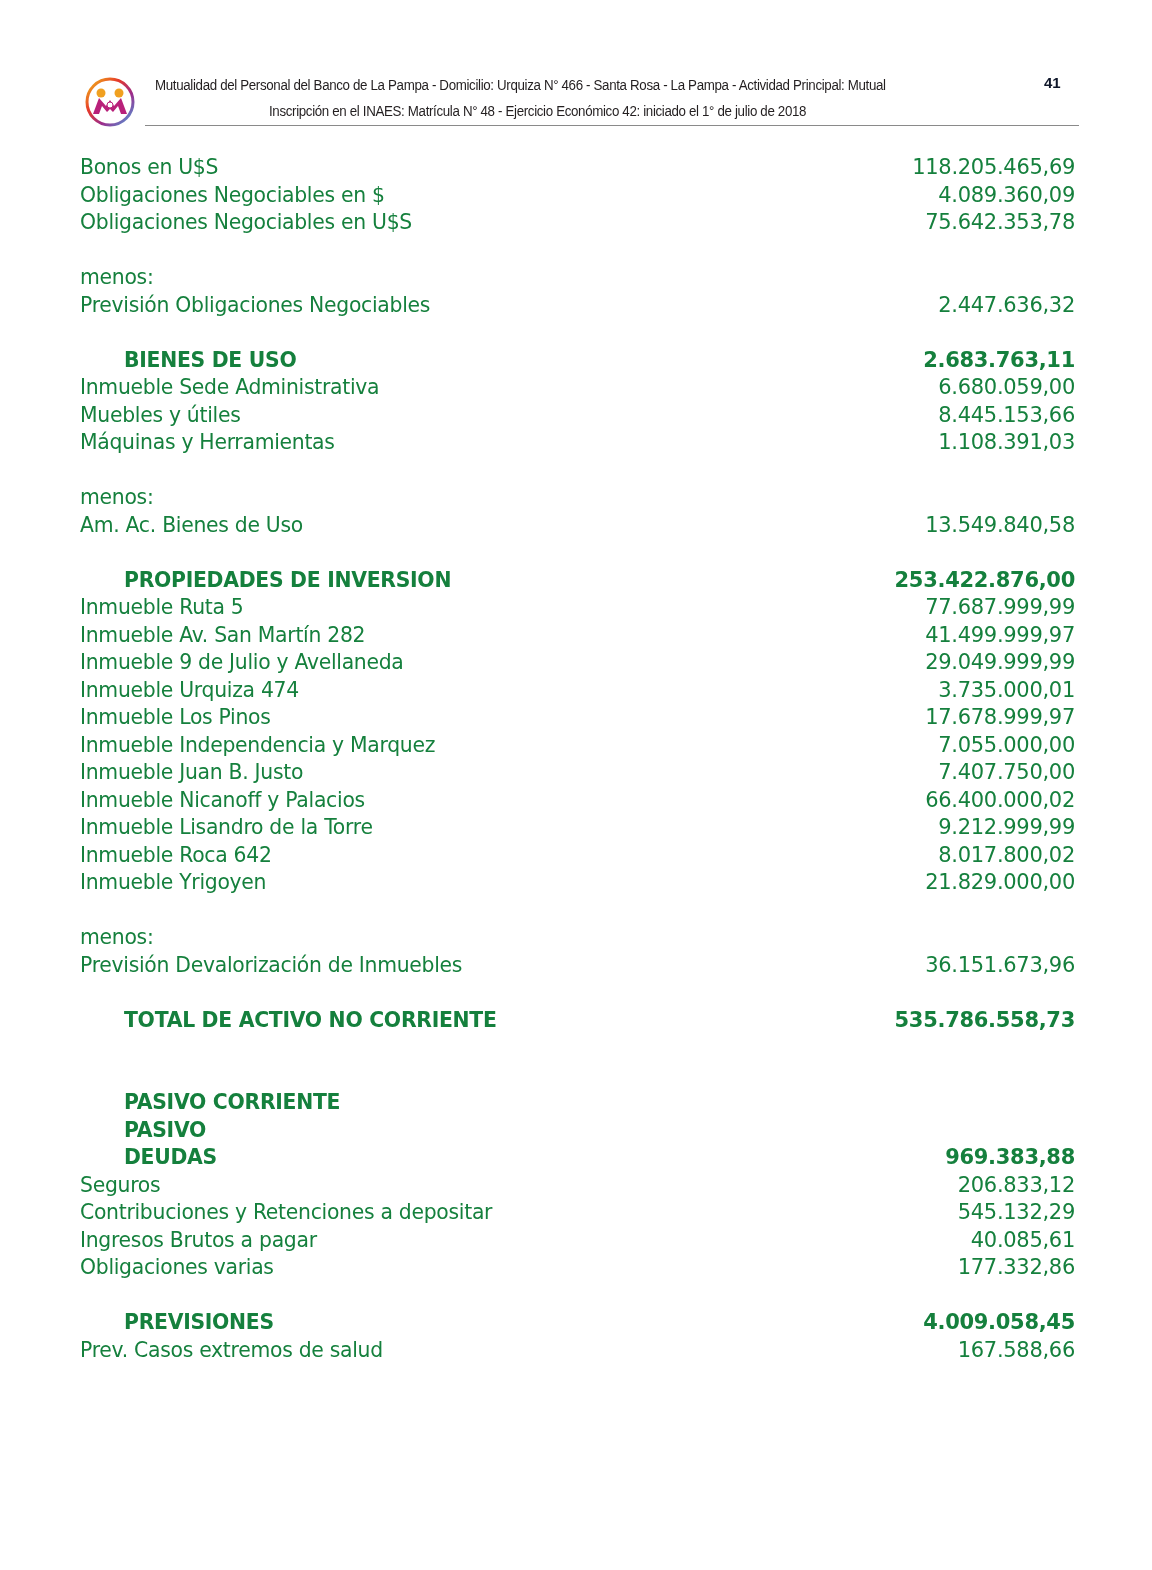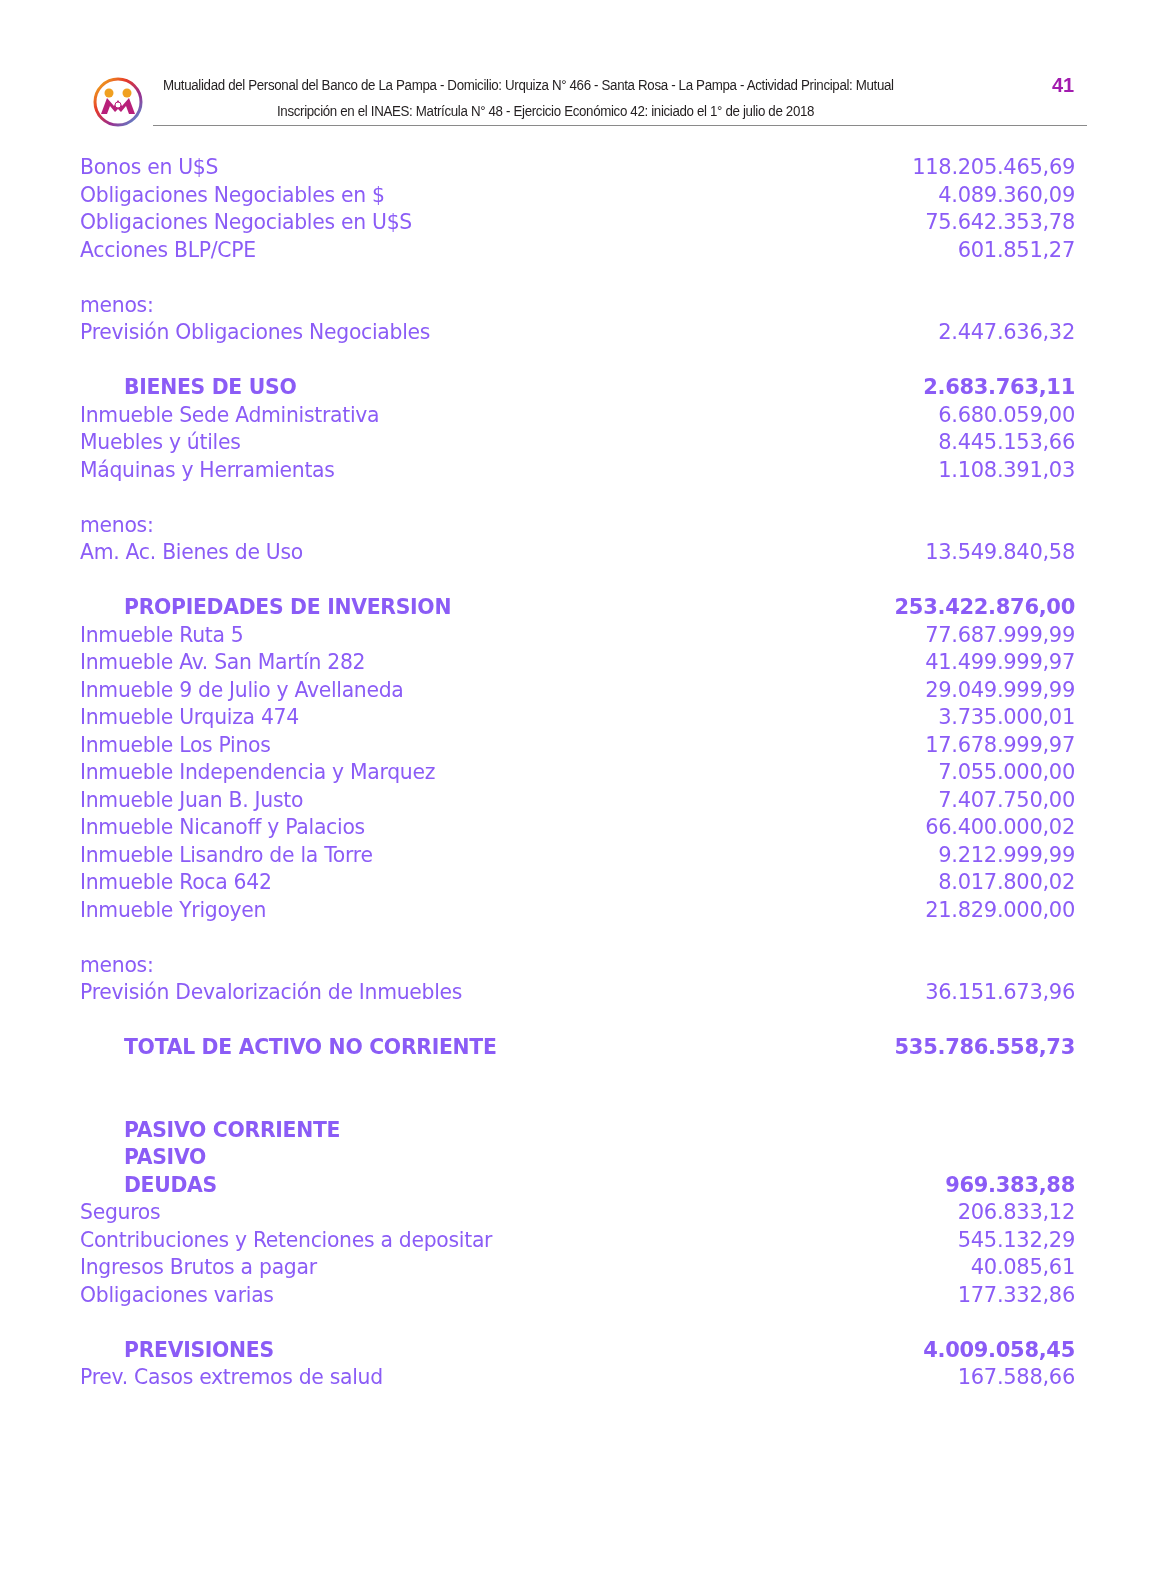--- a/index.html
+++ b/index.html
@@ -1,36 +1,36 @@
 <!DOCTYPE html>
 <html><head>
   <meta charset="utf-8">
   <style>
     html, body { margin: 0; padding: 0; background: #ffffff; }
     body { width: 1152px; height: 1570px; position: relative; overflow: hidden; color: #231f20; }
-    .header { position: absolute; left: 12px; top: 0; width: 920px; height: 130px; text-align: center; }
+    .header { position: absolute; left: 4px; top: 0; width: 920px; height: 130px; text-align: center; }
     .logo { position: absolute; left: 80px; top: 76px; width: 52px; height: 52px; }
     .hdr-line1, .hdr-line2 {
       position: absolute; font-family: "Liberation Sans", sans-serif; font-size: 15.5px;
       letter-spacing: -0.4px; color: #231f20; white-space: nowrap;
       transform: scaleX(0.86); transform-origin: left top;
     }
     .hdr-line1 { left: 151px; top: 76px; }
     .hdr-line2 { left: 265px; top: 102px; }
     .page-num {
       position: absolute; left: 1040px; top: 74px; font-family: "Liberation Sans", sans-serif;
-      font-size: 20px; font-weight: bold; color: #a21caf;
+      font-size: 15px; font-weight: bold; color: #0f172a;
     }
     .hdr-rule { position: absolute; left: 141px; top: 125px; width: 934px; height: 0; border-top: 1.5px solid #8a8a8a; }
 
     .content { position: absolute; left: 80px; top: 154px; width: 995px; }
     .row {
       display: flex; justify-content: space-between; align-items: baseline;
       height: 27.5px; line-height: 27.5px;
-      font-family: "DejaVu Sans", sans-serif; font-size: 21px; color: #8b5cf6;
+      font-family: "DejaVu Sans", sans-serif; font-size: 21px; color: #15803d;
       letter-spacing: -0.3px;
     }
     .row .label { white-space: nowrap; transform: scaleX(0.97); transform-origin: left center; display:inline-block; }
     .row .value { white-space: nowrap; text-align: left; }
     .row.bold { font-weight: bold; margin-left: 44px; }
     .gap { height: 27.5px; }
   </style>
 </head>
 <body>
 
@@ -62,24 +62,20 @@
       <span class="value">118.205.465,69</span>
     </div>
     <div class="row">
       <span class="label">Obligaciones Negociables en $</span>
       <span class="value">4.089.360,09</span>
     </div>
     <div class="row">
       <span class="label">Obligaciones Negociables en U$S</span>
       <span class="value">75.642.353,78</span>
     </div>
-    <div class="row">
-      <span class="label">Acciones BLP/CPE</span>
-      <span class="value">601.851,27</span>
-    </div>
     <div class="gap"></div>
     <div class="row">
       <span class="label">menos:</span>
       <span class="value"></span>
     </div>
     <div class="row">
       <span class="label">Previsión Obligaciones Negociables</span>
       <span class="value">2.447.636,32</span>
     </div>
     <div class="gap"></div>

